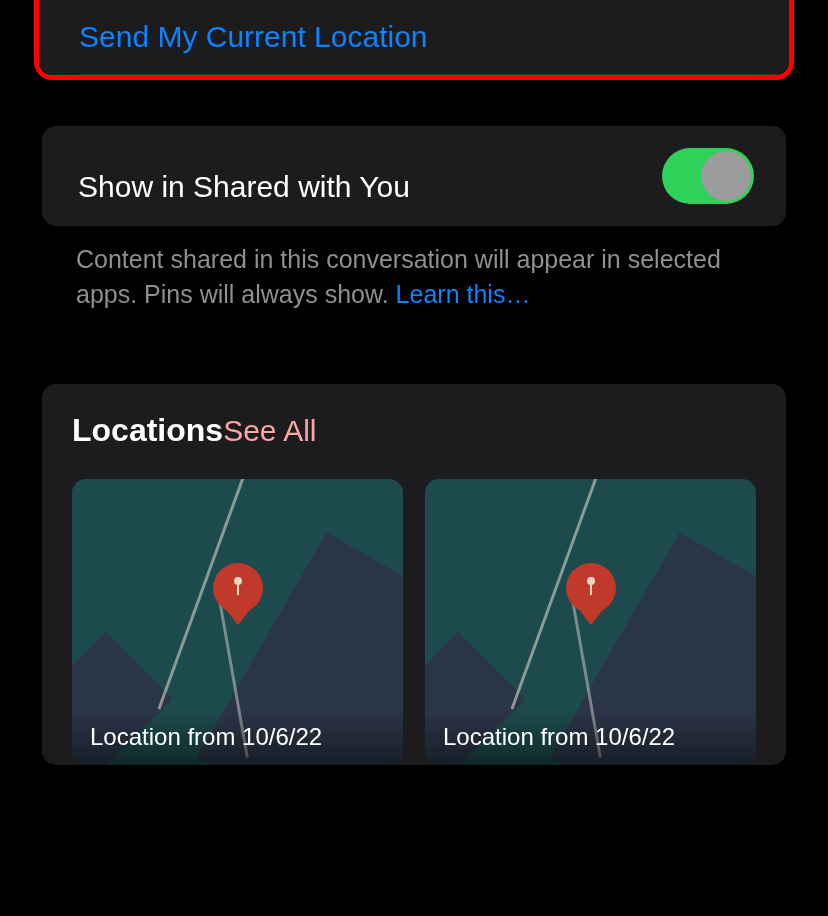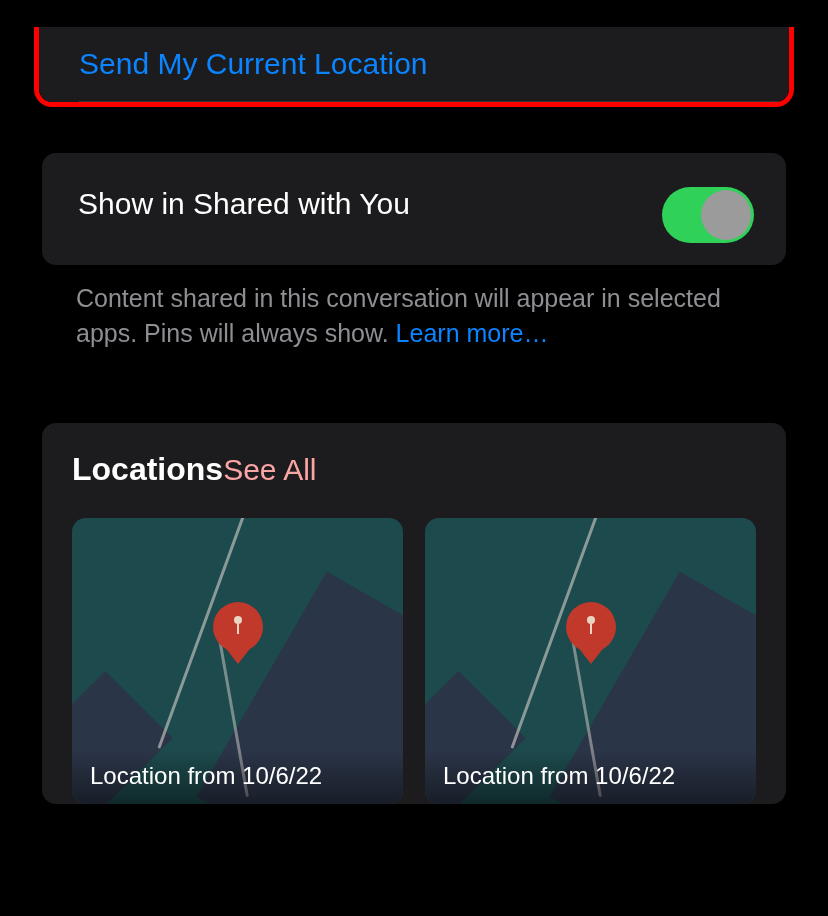--- a/index.html
+++ b/index.html
@@ -8,21 +8,20 @@
     height: 916px;
     background: #000000;
     font-family: -apple-system, BlinkMacSystemFont, "Helvetica Neue", Arial, sans-serif;
     overflow: hidden;
   }
   .container {
     width: 828px;
     height: 848px;
     position: relative;
     padding: 0;
-    margin-top: 27px;
   }
 
   
   .top-card-wrapper {
     position: relative;
     margin: 0 34px 0 34px;
     border: 5px solid #ff0000;
     border-top: none;
     border-radius: 0 0 18px 18px;
     padding-bottom: 0;
@@ -46,23 +45,23 @@
 
   
   .card {
     background: #1c1c1e;
     border-radius: 14px;
     margin: 0 42px;
   }
 
   .toggle-row {
     display: flex;
-    align-items: flex-start;
+    align-items: flex-end;
     justify-content: space-between;
-    padding: 34px 32px 22px 36px;
+    padding: 22px 32px 22px 36px;
   }
   .toggle-row .label {
     font-size: 30px;
     color: #ffffff;
   }
 
   .switch {
     width: 92px;
     height: 56px;
     border-radius: 28px;
@@ -230,21 +229,21 @@
 
   <div class="card">
     <div class="toggle-row">
       <div class="label">Show in Shared with You</div>
       <div class="switch on">
         <div class="knob"></div>
       </div>
     </div>
   </div>
   <div class="caption">
-    <span>Content shared in this conversation will appear in selected apps. Pins will always show. </span><span class="link">Learn more…</span>
+    <span>Content shared in this conversation will appear in selected apps. Pins will always show. </span><span class="link">Learn this…</span>
   </div>
 
   <div class="spacer-40"></div>
 
 
   <div class="spacer-32"></div>
 
   <div class="locations-card">
     <div class="locations-header">
       <div class="title">Locations</div>

